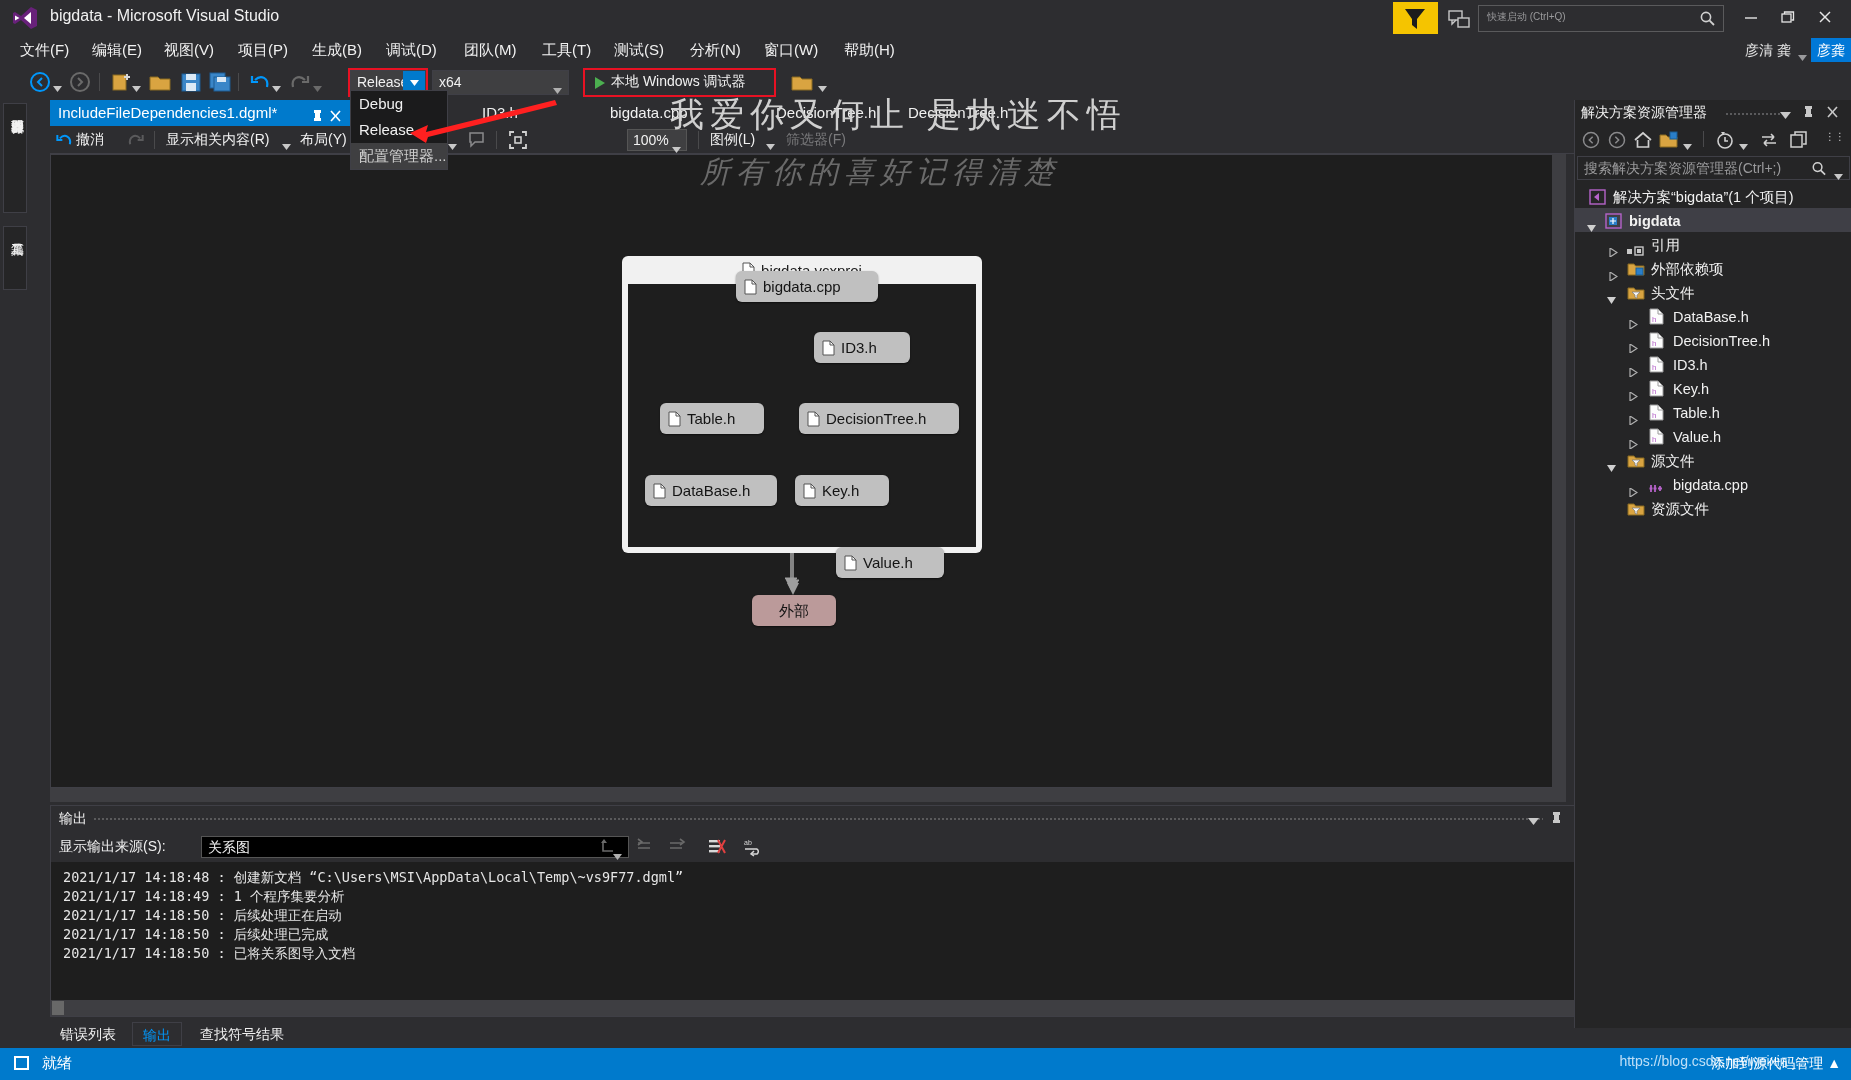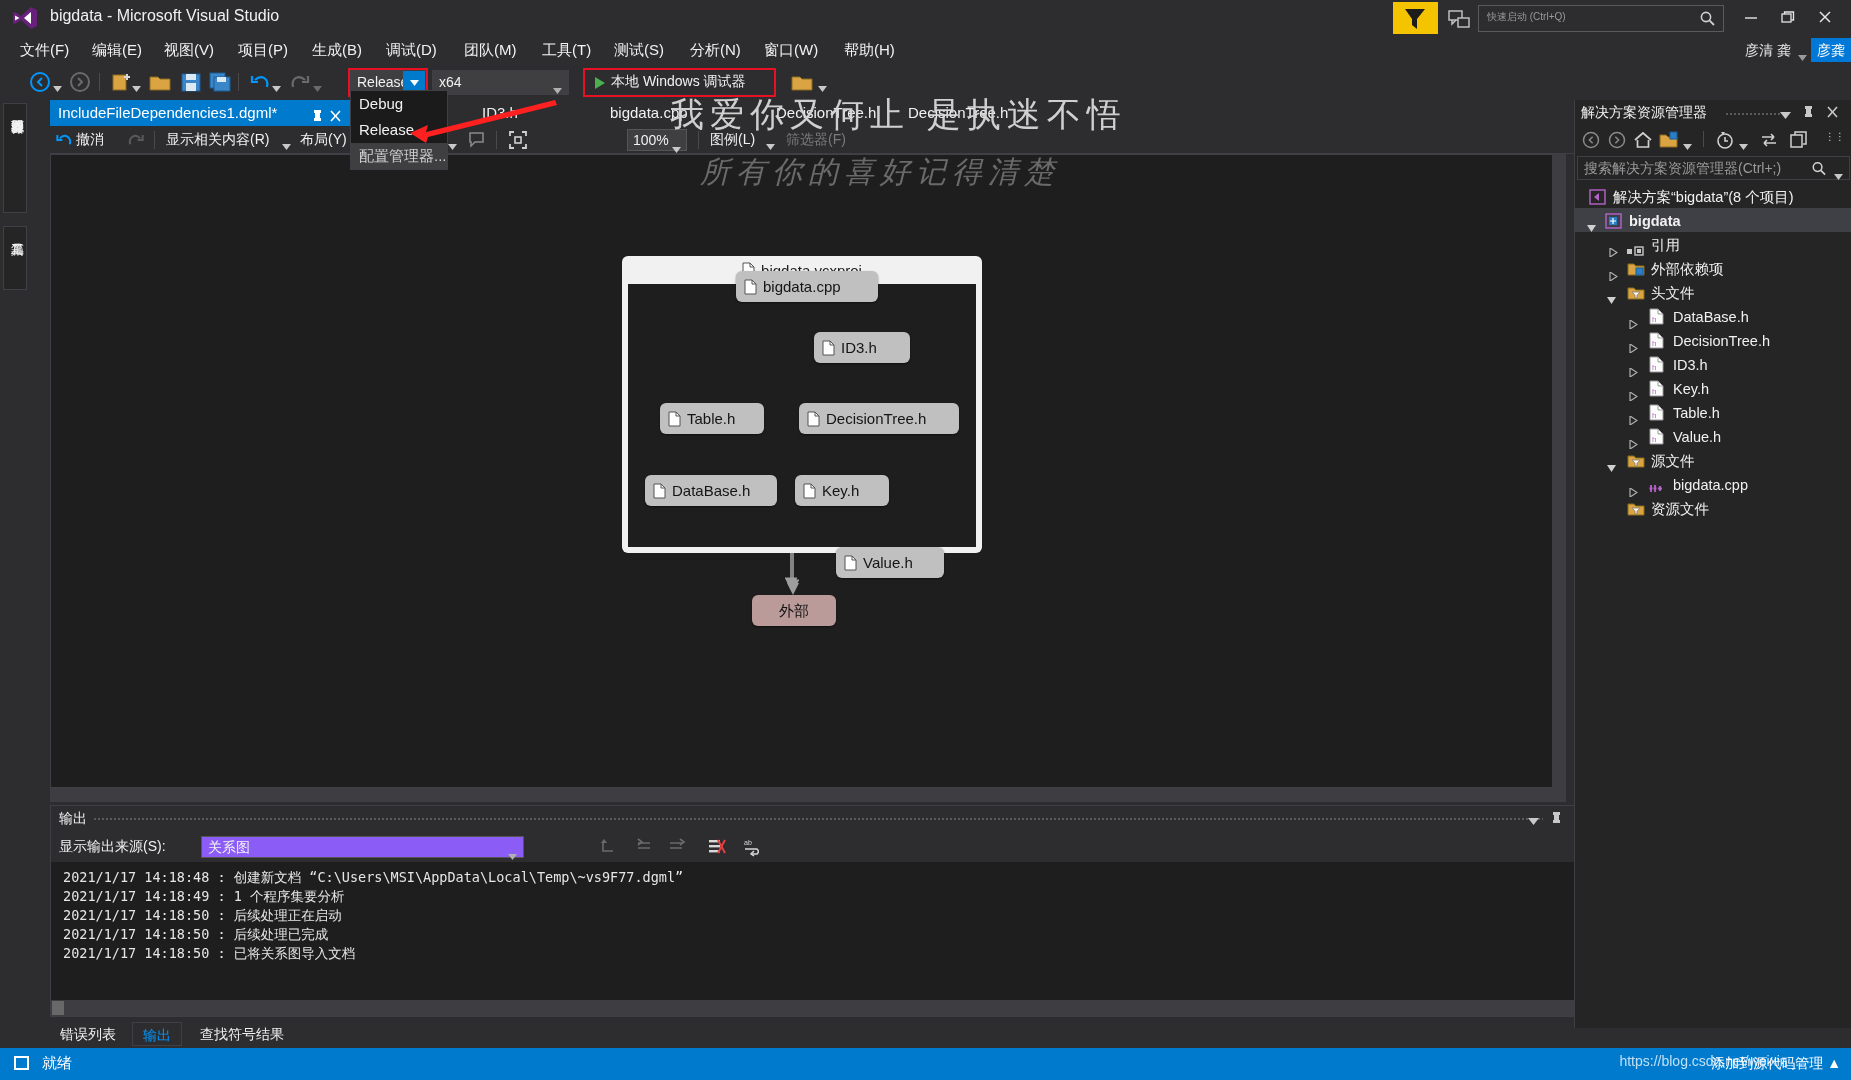--- a/index.html
+++ b/index.html
@@ -112,22 +112,22 @@
   
   .outpanel { position:absolute; left:50px; top:805px; width:1556px; height:212px; background:#1e1e1e;
       border:1px solid #3f3f46; }
   .out-hdr { position:absolute; left:0; top:0; width:100%; height:26px; background:#2d2d30; }
   .out-hdr .t { position:absolute; left:8px; top:4px; font-size:14px; }
   .out-hdr .grip { position:absolute; left:42px; top:11px; width:1450px; height:5px;
       background-image:radial-gradient(#5a5a5c 1px, transparent 1px); background-size:4px 4px; }
   .out-hdr .btn { position:absolute; top:5px; }
   .out-tb { position:absolute; left:0; top:26px; width:100%; height:30px; background:#2d2d30;}
   .out-tb .lbl { position:absolute; left:8px; top:6px; font-size:14px; white-space:nowrap;}
-  .out-src { position:absolute; left:150px; top:4px; width:323px; height:22px;
-     background:#8b5cf6; border:1px solid #555; }
+  .out-src { position:absolute; left:150px; top:4px; width:428px; height:22px;
+     background:#000000; border:1px solid #555; }
   .out-src .v { position:absolute; left:6px; top:2px; font-size:14px; }
   .out-src .c { position:absolute; right:6px; top:9px; }
   .out-tb .oico { position:absolute; top:5px; }
   .out-body { position:absolute; left:0; top:56px; right:0; bottom:18px; background:#1e1e1e;
      padding:6px 4px 0 12px; font-family:"DejaVu Sans Mono","Liberation Mono",monospace;
      font-size:13.5px; line-height:19px; color:#e6e6e6; overflow:hidden; }
   .out-vscroll { position:absolute; right:0; top:56px; width:16px; bottom:18px; background:#3e3e42; }
   .out-hscroll { position:absolute; left:0; right:16px; bottom:0; height:16px; background:#3e3e42; }
 
   
@@ -762,21 +762,21 @@
     </div>
 
     <div class="se-tree">
 
       <div class="tr">
         <span class="ic" style="left:14px">
           <svg width="17" height="16" viewBox="0 0 17 16">
             <rect x="1" y="1" width="15" height="14" fill="none" stroke="#b663c9" stroke-width="1.4"></rect>
             <path d="M10 4 L5 8 L10 12 Z" fill="#b663c9"></path>
             </svg></span>
-        <span class="tx" style="left:38px">解决方案“bigdata”(8 个项目)</span>
+        <span class="tx" style="left:38px">解决方案“bigdata”(1 个项目)</span>
       </div>
 
       <div class="tr selected">
         <span class="arw" style="left:12px">
           <svg width="9" height="9" viewBox="0 0 9 9">
               <path d="M0 1 L9 1 L4.5 8 Z" fill="#d0d0d0"></path>
             </svg></span>
         <span class="ic" style="left:30px">
           <svg width="17" height="16" viewBox="0 0 17 16">
             <rect x="1" y="1" width="15" height="14" fill="none" stroke="#b663c9" stroke-width="1.4"></rect>

